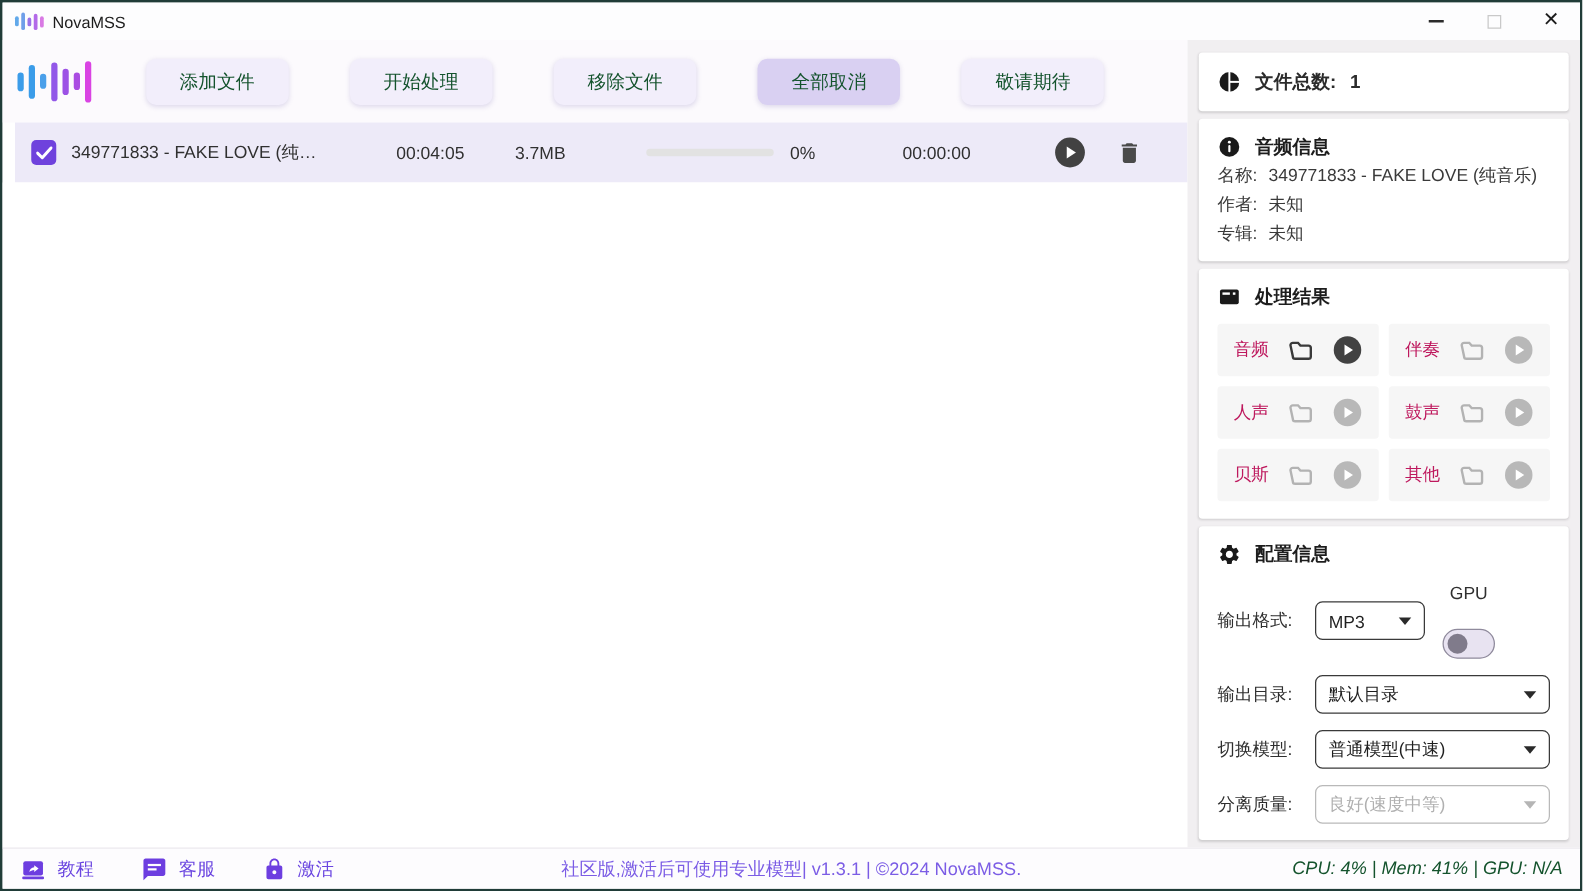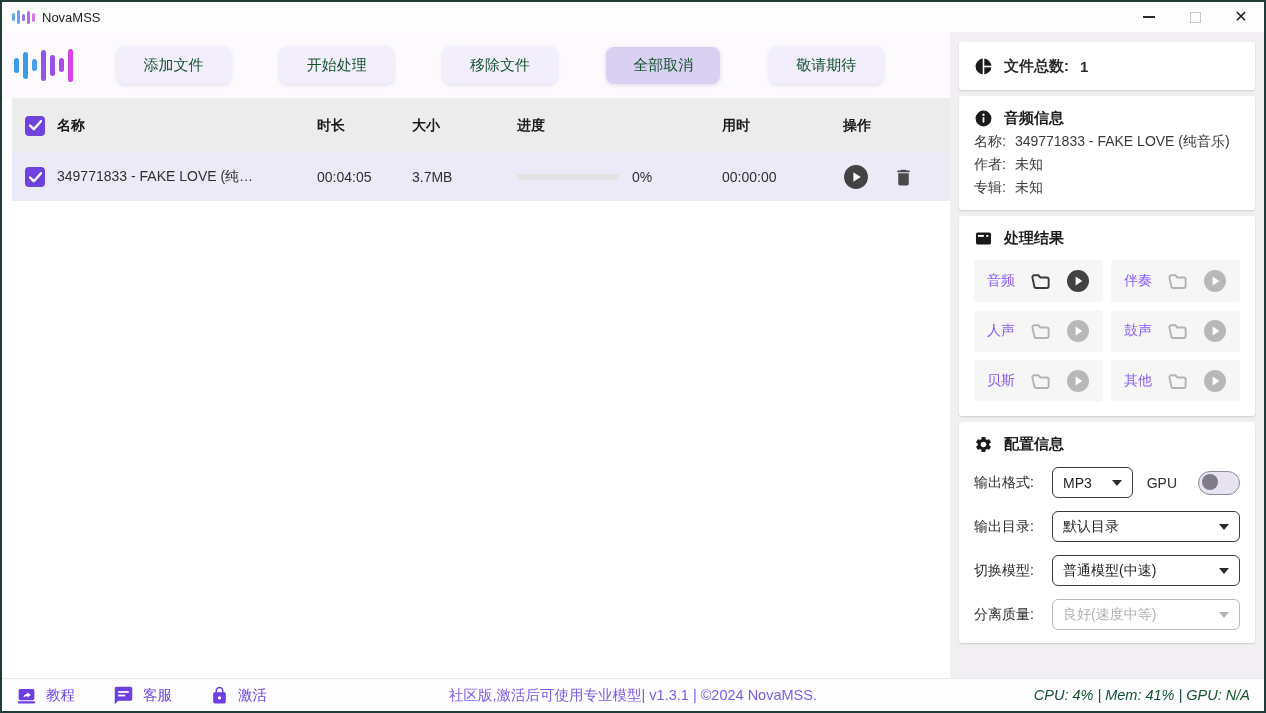--- a/index.html
+++ b/index.html
@@ -56,31 +56,31 @@
   .card { background:#fff; border-radius:3px; box-shadow:0 1px 2px rgba(0,0,0,.14); }
   .card-title { display:flex; align-items:center; gap:11px; font-size:15px; font-weight:bold; color:#1d1d1d; }
   .card-filecount { height:48px; display:flex; align-items:center; gap:11px; padding:0 15px; font-size:15px; font-weight:bold; }
   .fc-value { font-weight:bold; }
   .card-audioinfo { padding:13px 15px; }
   .ai-field { display:flex; gap:9px; margin-top:5px; font-size:14px; color:#3a3a3a; }
   .ai-field .lbl { flex:0 0 auto; }
   .card-results { padding:13px 15px 14px; }
   .res-grid { margin-top:12px; display:grid; grid-template-columns:1fr 1fr; gap:8px; }
   .res-item { background:#f6f6f6; border-radius:3px; height:42px; display:flex; align-items:center; justify-content:space-between; padding:0 13px; }
-  .res-item .lbl { font-size:14px; color:#8b5cf6;text-align:right; }
+  .res-item .lbl { font-size:14px; color:#be185d;text-align:right; }
   .card-config { padding:13px 15px; }
   .cfg-row { display:flex; align-items:center; margin-top:13px; }
   .cfg-row .lbl { width:78px; font-size:14px; color:#2f2f2f; flex:0 0 auto; }
   .select { height:31px; border:1.6px solid #3a3a3a; border-radius:6px; display:flex; align-items:center; justify-content:space-between; padding:0 10px; font-size:14px; color:#1f1f1f; background:#fff; cursor:pointer; }
   .select .arrow { width:0; height:0; border-left:5px solid transparent; border-right:5px solid transparent; border-top:6px solid #2a2a2a; margin-left:8px; }
   .select.small { width:88px; }
   .select.wide { width:190px; }
   .select.disabled { border-color:#b9b9b9; color:#b0b0b0; cursor:default; }
   .select.disabled .arrow { border-top-color:#b5b5b5; }
-  .gpu-wrap { display:flex; align-items:center; gap:21px; margin-left:14px; font-size:14px; color:#2f2f2f; }
+  .gpu-wrap { display:flex; align-items:center; gap:21px; margin-left:14px; font-size:14px; color:#2f2f2f;flex-direction:column; }
   .toggle { width:42px; height:24px; border-radius:12px; background:#e8e3f1; border:1.5px solid #8f8a9c; position:relative; cursor:pointer; }
   .toggle .knob { position:absolute; left:3px; top:2.5px; width:16px; height:16px; border-radius:50%; background:#807b8b; }
 
   
   .footer { height:33px; background:#fdfcfe; border-top:1px solid #ebe9ee; display:flex; align-items:center; padding:0 14px; position:relative; flex:0 0 auto; }
   .f-link { display:flex; align-items:center; gap:9px; margin-right:38px; color:#6a45e0; font-size:14.5px; cursor:pointer; }
   .f-status { position:absolute; left:0; right:0; text-align:center; color:#7b5ce5; font-size:14.5px; pointer-events:none; }
   .f-stats { margin-left:auto; color:#14532d; font-size:14.5px; position:relative; z-index:1;font-style:italic; }
 </style>
 </head>
@@ -129,35 +129,20 @@
         <div class="tb-buttons">
           <button class="tb-btn">添加文件</button>
           <button class="tb-btn">开始处理</button>
           <button class="tb-btn">移除文件</button>
           <button class="tb-btn active">全部取消</button>
           <button class="tb-btn">敬请期待</button>
         </div>
       </div>
 
       <div class="table">
-        <div class="trow thead">
-          <div class="col-check">
-            <span class="checkbox">
-              <svg width="13" height="11" viewBox="0 0 13 11">
-                  <polyline points="1,5.5 4.8,9.2 12,1.2" fill="none" stroke="#fff" stroke-width="2.4" stroke-linecap="round" stroke-linejoin="round"></polyline>
-                </svg>
-            </span>
-          </div>
-          <div class="col-name">名称</div>
-          <div class="col-dur">时长</div>
-          <div class="col-size">大小</div>
-          <div class="col-prog">进度</div>
-          <div class="col-time">用时</div>
-          <div class="col-ops">操作</div>
-        </div>
 
         <div class="trow tdata">
           <div class="col-check">
             <span class="checkbox">
               <svg width="13" height="11" viewBox="0 0 13 11">
                   <polyline points="1,5.5 4.8,9.2 12,1.2" fill="none" stroke="#fff" stroke-width="2.4" stroke-linecap="round" stroke-linejoin="round"></polyline>
                 </svg>
             </span>
           </div>
           <div class="col-name">349771833 - FAKE LOVE (纯…</div>

